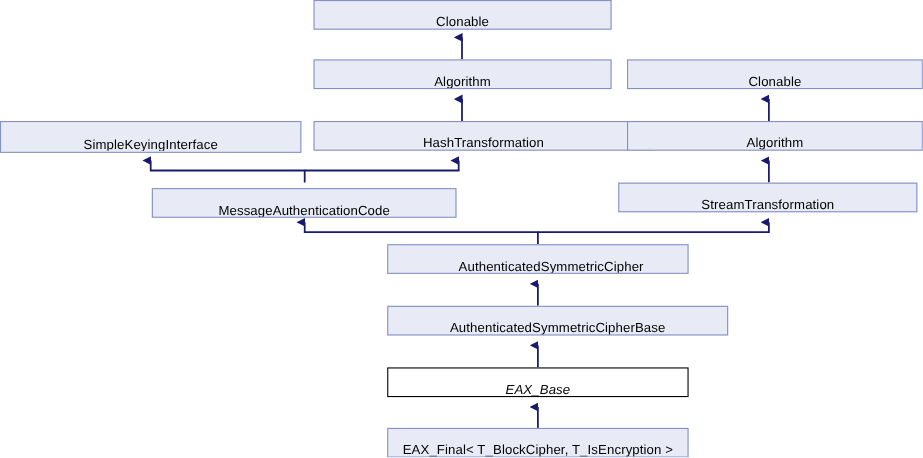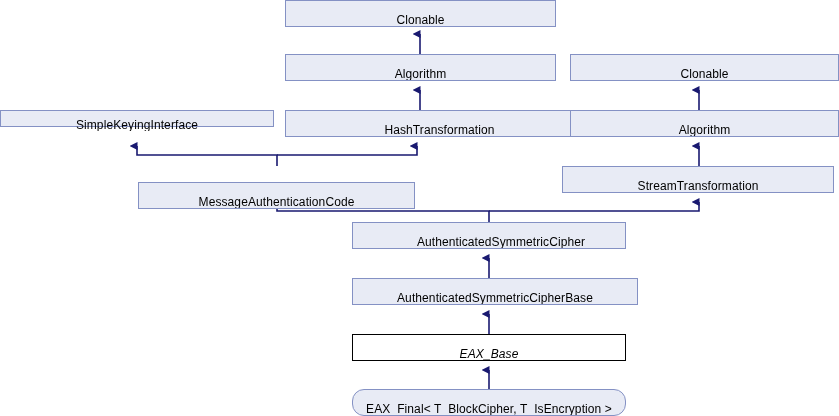--- a/index.html
+++ b/index.html
@@ -93,41 +93,41 @@
   <div id="nodes">
       <div class="node" style="left: 285px; top: 0px; width: 271px; height: 27px;">
         <span class="node-label">Clonable</span>
       </div>
       <div class="node" style="left: 285px; top: 54px; width: 271px; height: 27px;">
         <span class="node-label">Algorithm</span>
       </div>
       <div class="node" style="left: 570px; top: 54px; width: 269px; height: 27px;">
         <span class="node-label">Clonable</span>
       </div>
-      <div class="node" style="left: 0px; top: 110px; width: 274px; height: 17px;">
+      <div class="node" style="left: 0px; top: 110px; width: 274px; height: 29px;">
         <span class="node-label">SimpleKeyingInterface</span>
       </div>
       <div class="node" style="left: 285px; top: 110px; width: 309px; height: 27px;">
         <span class="node-label">HashTransformation</span>
       </div>
       <div class="node" style="left: 570px; top: 110px; width: 269px; height: 27px;">
         <span class="node-label">Algorithm</span>
       </div>
-      <div class="node" style="left: 138px; top: 182px; width: 277px; height: 27px;">
+      <div class="node" style="left: 138px; top: 171px; width: 277px; height: 27px;">
         <span class="node-label">MessageAuthenticationCode</span>
       </div>
       <div class="node" style="left: 562px; top: 166px; width: 272px; height: 27px;">
         <span class="node-label">StreamTransformation</span>
       </div>
       <div class="node" style="left: 352px; top: 222px; width: 274px; height: 27px; padding-left: 24px;">
         <span class="node-label">AuthenticatedSymmetricCipher</span>
       </div>
-      <div class="node" style="left: 352px; top: 278px; width: 286px; height: 27px;">
+      <div class="node" style="left: 352px; top: 278px; width: 310px; height: 27px;">
         <span class="node-label">AuthenticatedSymmetricCipherBase</span>
       </div>
       <div class="node current" style="left: 352px; top: 334px; width: 274px; height: 27px;">
         <span class="node-label">EAX_Base</span>
       </div>
-      <div class="node" style="left: 352px; top: 389px; width: 274px; height: 27px; border-radius: 12px;">
+      <div class="node" style="left: 352px; top: 389px; width: 274px; height: 27px;">
         <span class="node-label">EAX_Final&lt; T_BlockCipher, T_IsEncryption &gt;</span>
       </div>
     </div>
 </div>
 
 </body></html>

